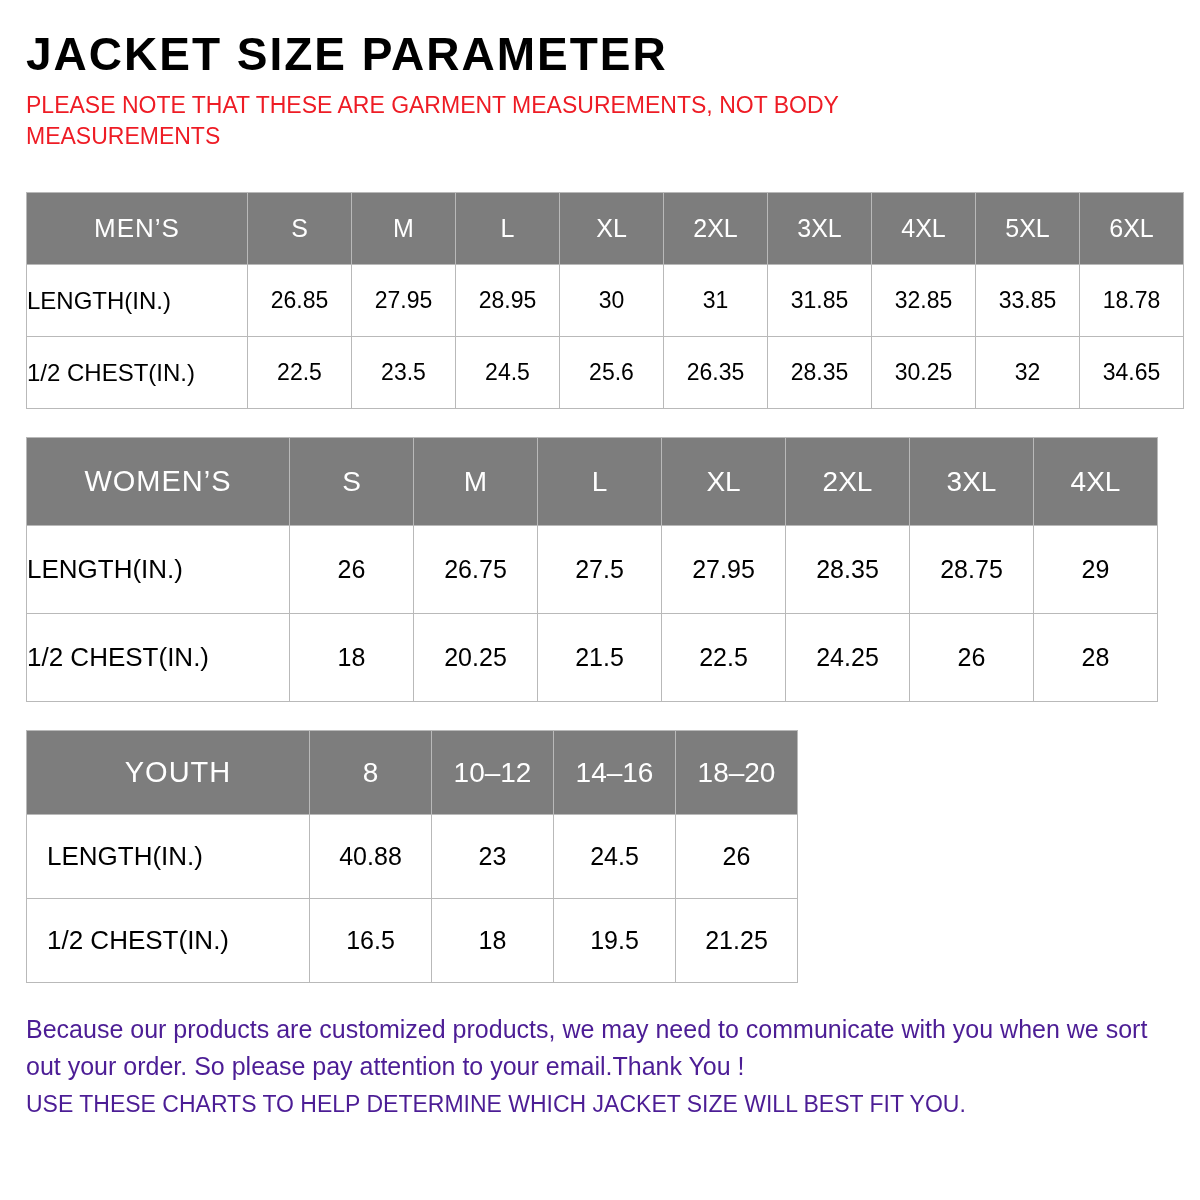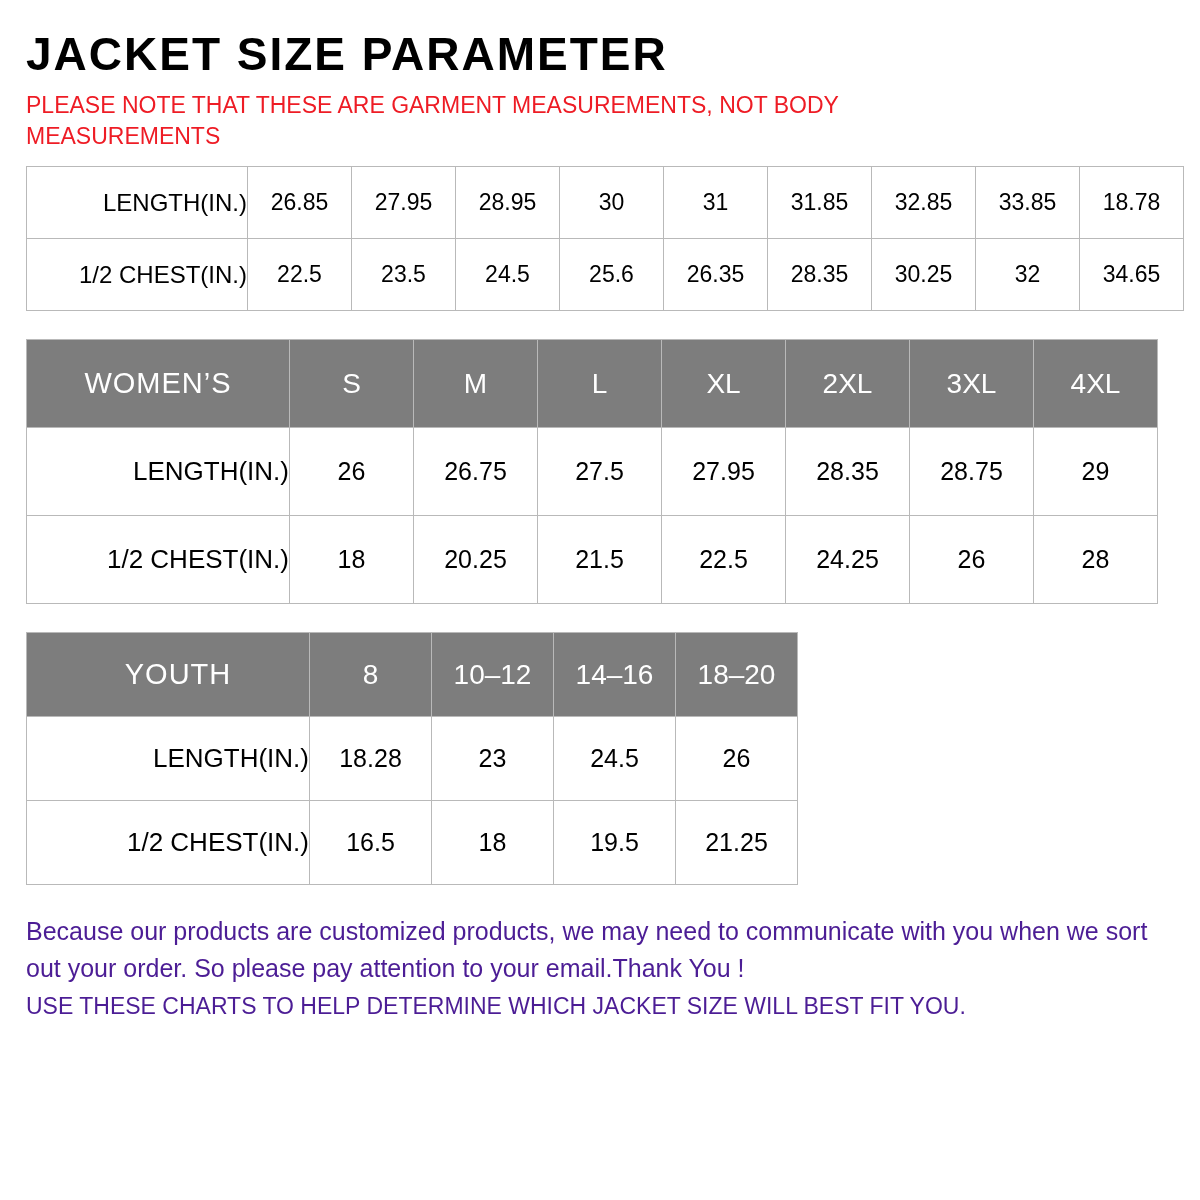--- a/index.html
+++ b/index.html
@@ -26,21 +26,21 @@
     font-weight: bold;
     letter-spacing: 2px;
     line-height: 1.05;
     margin: 4px 0 12px 0;
     color: #000;
   }
   .note {
     color: #ee1c25;
     font-size: 23px;
     line-height: 1.35;
-    margin-bottom: 14px;
+    margin-bottom: 40px;
     max-width: 930px;
   }
   table.size-table {
     border-collapse: collapse;
     table-layout: fixed;
     margin-bottom: 28px;
   }
   table.size-table td, table.size-table th {
     border: 1px solid #b9b9b9;
     text-align: center;
@@ -58,21 +58,21 @@
   }
   .hdr-row td.size {
     font-size: 25px;
   }
   .data-row td {
     background: #ffffff;
     color: #000000;
   }
   .data-row td.label {
     font-size: 24px;
-    text-align: right;
+    text-align: left;
   }
   .data-row td.val {
     font-size: 23px;
   }
 
   
   #men-table { width: 1148px; }
   #men-table tr { height: 72px; }
   #men-table td.label { width: 220px; }
   #men-table td.size, #men-table td.val { width: 103px; }
@@ -112,20 +112,32 @@
 <body>
 
 <div class="page">
 
   <div class="title">JACKET SIZE PARAMETER</div>
 
   <div class="note">PLEASE NOTE THAT THESE ARE GARMENT MEASUREMENTS, NOT BODY MEASUREMENTS</div>
 
   <table class="size-table" id="men-table">
     <tbody>
+      <tr class="hdr-row">
+        <td class="label">MEN’S</td>
+        <td class="size">S</td>
+        <td class="size">M</td>
+        <td class="size">L</td>
+        <td class="size">XL</td>
+        <td class="size">2XL</td>
+        <td class="size">3XL</td>
+        <td class="size">4XL</td>
+        <td class="size">5XL</td>
+        <td class="size">6XL</td>
+      </tr>
       <tr class="data-row">
         <td class="label">LENGTH(IN.)</td>
         <td class="val">26.85</td>
         <td class="val">27.95</td>
         <td class="val">28.95</td>
         <td class="val">30</td>
         <td class="val">31</td>
         <td class="val">31.85</td>
         <td class="val">32.85</td>
         <td class="val">33.85</td>
@@ -185,21 +197,21 @@
     <tbody>
       <tr class="hdr-row">
         <td class="label">YOUTH</td>
         <td class="size">8</td>
         <td class="size">10–12</td>
         <td class="size">14–16</td>
         <td class="size">18–20</td>
       </tr>
       <tr class="data-row">
         <td class="label">LENGTH(IN.)</td>
-        <td class="val">18.28</td>
+        <td class="val">40.88</td>
         <td class="val">23</td>
         <td class="val">24.5</td>
         <td class="val">26</td>
       </tr>
       <tr class="data-row">
         <td class="label">1/2 CHEST(IN.)</td>
         <td class="val">16.5</td>
         <td class="val">18</td>
         <td class="val">19.5</td>
         <td class="val">21.25</td>

